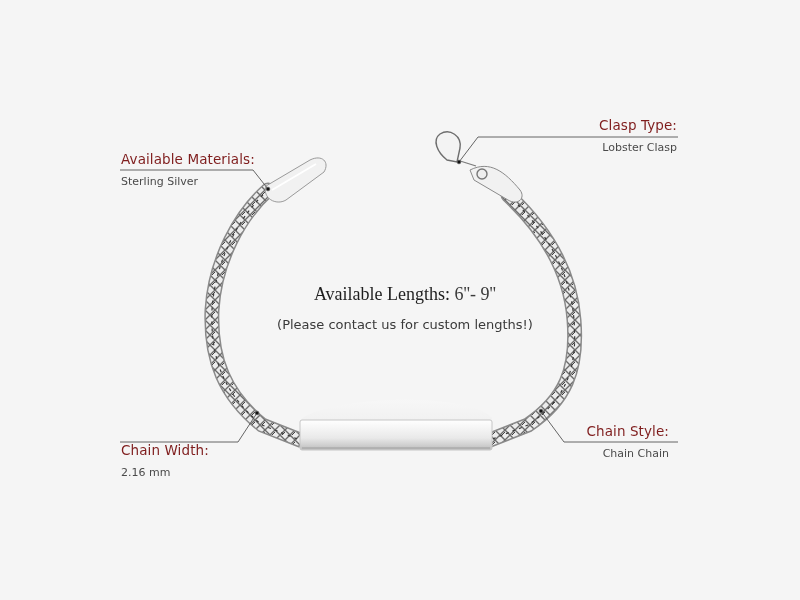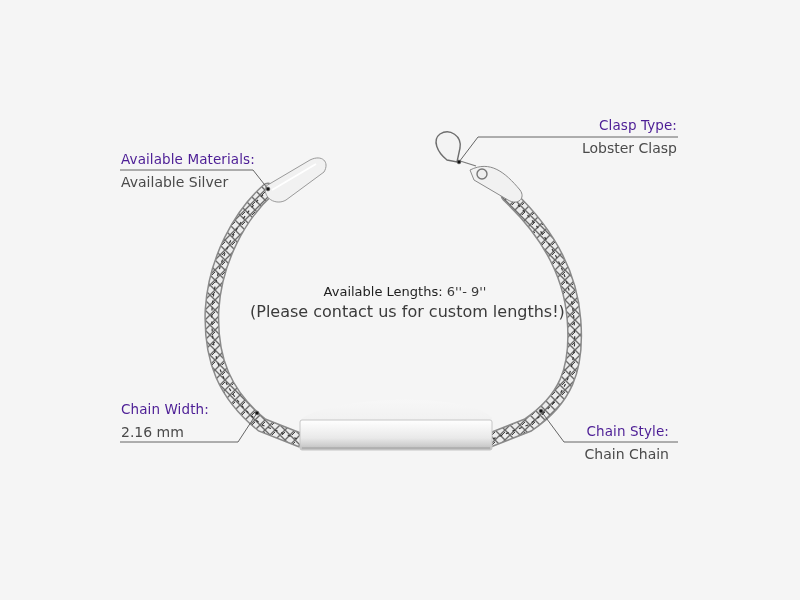--- a/index.html
+++ b/index.html
@@ -24,47 +24,48 @@
       position: absolute;
       left: 0; top: 0;
       width: 800px; height: 600px;
     }
     .label-block {
       position: absolute;
     }
     .label-title {
       font-size: 13.5px;
       letter-spacing: 0.1px;
-      color: #4c1d95;
+      color: #7f1d1d;
       white-space: nowrap;
     }
     .label-value {
-      font-size: 14px;
+      font-size: 11px;
       color: #4a4a4a;
       line-height: 18px;
       white-space: nowrap;
     }
     .right { text-align: right; }
     .center-block {
       position: absolute;
       left: 250px;
       top: 284px;
       width: 310px;
       text-align: center;
     }
     .center-title {
-      font-size: 13px;
+      font-size: 18px;
       color: #1e1e1e;
       white-space: nowrap;
+      font-family: Liberation Serif, serif;
     }
     .center-title .light { color: #3a3a3a; }
     .center-note {
-      font-size: 16px;
+      font-size: 13px;
       color: #3a3a3a;
-      margin-top: 3px;
+      margin-top: 12px;
       white-space: nowrap;
     }
   </style>
 </head>
 <body>
 
 <div class="canvas">
 
   <svg class="art" viewBox="0 0 800 600" xmlns="http://www.w3.org/2000/svg">
     <defs>
@@ -125,38 +126,38 @@
       <circle cx="257" cy="413" r="1.8" fill="#111111"></circle>
 
       <polyline points="678,442 564,442 541,411"></polyline>
       <circle cx="541" cy="411" r="1.8" fill="#111111"></circle>
     </g>
   </svg>
 
   <div class="label-block" style="left:121px; top:151px;">
     <div class="label-title">Available Materials:</div>
     <div style="height:6px;"></div>
-    <div class="label-value">Available Silver</div>
+    <div class="label-value">Sterling Silver</div>
   </div>
 
   <div class="label-block right" style="right:123px; top:117px;">
     <div class="label-title">Clasp Type:</div>
     <div style="height:6px;"></div>
     <div class="label-value">Lobster Clasp</div>
   </div>
 
   <div class="center-block">
     <div class="center-title">
       <span>Available Lengths:</span>
       <span class="light">6''- 9''</span>
     </div>
     <div class="center-note">(Please contact us for custom lengths!)</div>
   </div>
 
-  <div class="label-block" style="left:121px; top:401px;">
+  <div class="label-block" style="left:121px; top:442px;">
     <div class="label-title">Chain Width:</div>
     <div style="height:6px;"></div>
     <div class="label-value">2.16 mm</div>
   </div>
 
   <div class="label-block right" style="right:131px; top:423px;">
     <div class="label-title">Chain Style:</div>
     <div style="height:6px;"></div>
     <div class="label-value">Chain Chain</div>
   </div>

